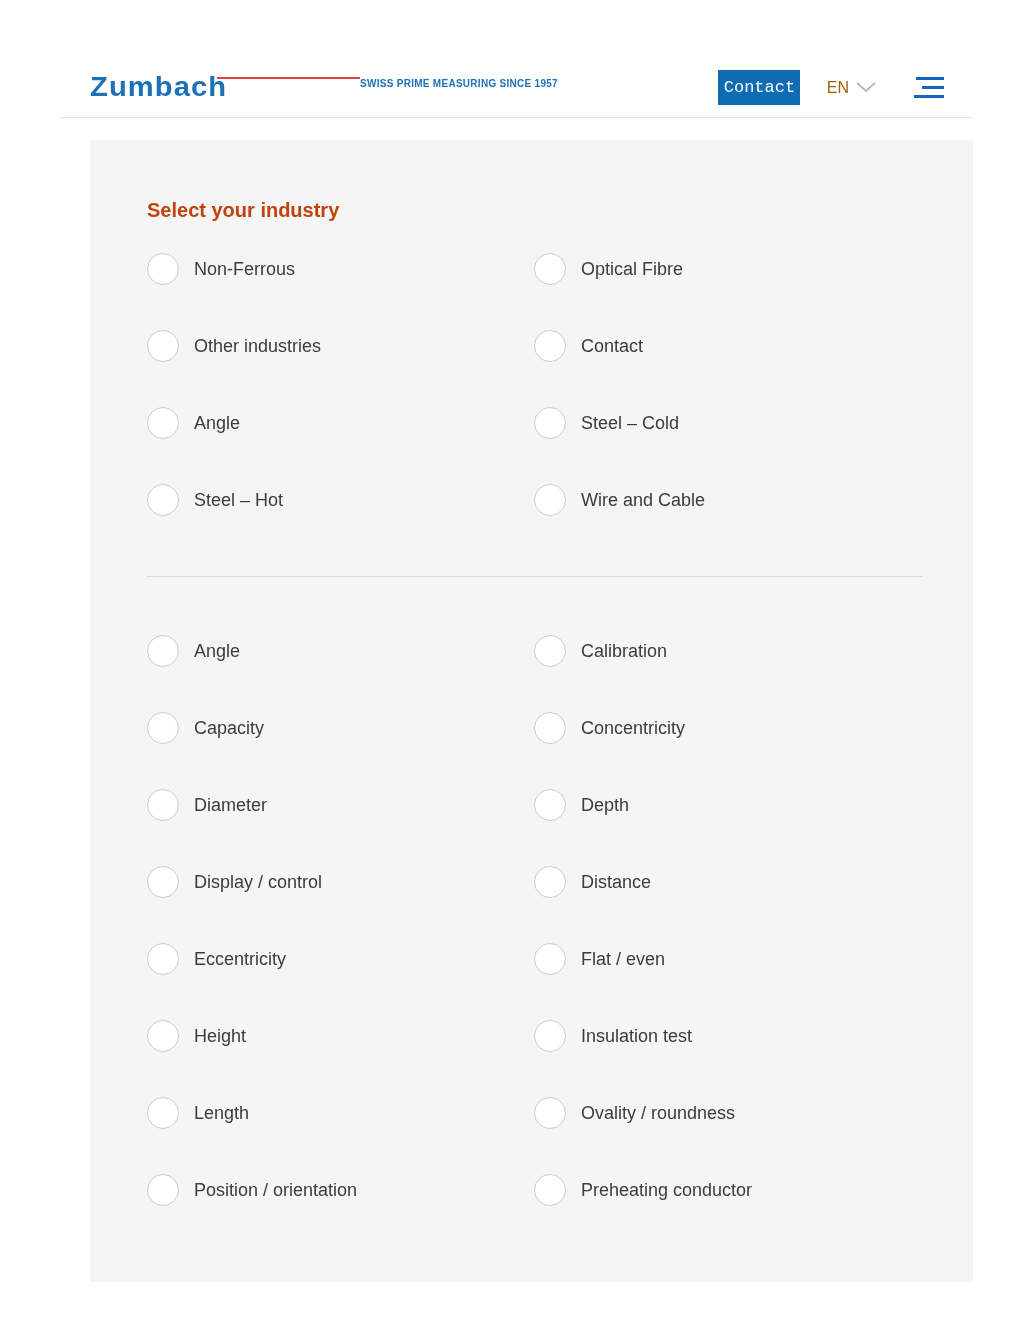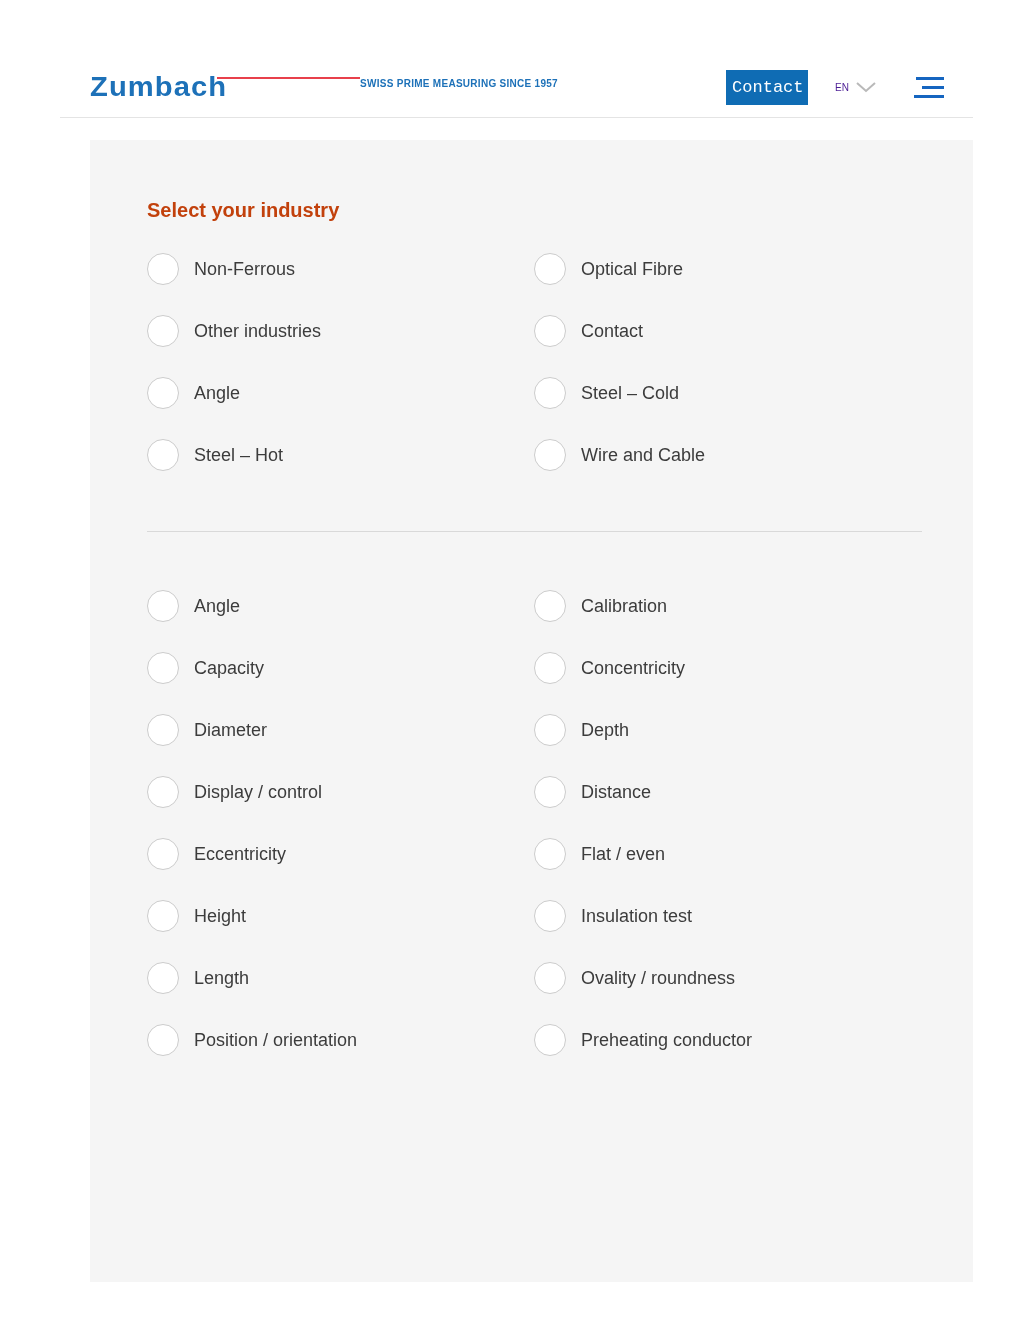--- a/index.html
+++ b/index.html
@@ -62,21 +62,21 @@
     font-size: 17px;
     font-family: Liberation Mono, monospace;
     cursor: pointer;
   }
   .lang {
     display: flex; align-items: center;
     margin-left: 27px;
     gap: 7px;
     cursor: pointer;
   }
-  .lang-code { font-size: 10px; color: #4c1d95; }
+  .lang-code { font-size: 16px; color: #a16207; }
   .chevron { display: block; }
   .hamburger {
     margin-left: 38px;
     width: 30px;
     display: flex;
     flex-direction: column;
     align-items: flex-end;
     gap: 6px;
     cursor: pointer;
     padding: 2px 0;
@@ -96,21 +96,21 @@
   .section-heading {
     font-size: 20px;
     font-weight: bold;
     color: #c2410c;
     line-height: 24px;
     margin: 0 0 30px 0;
   }
   .options-grid {
     display: grid;
     grid-template-columns: 387px 1fr;
-    row-gap: 28px;
+    row-gap: 43px;
   }
   .option {
     display: flex;
     align-items: center;
     gap: 15px;
     height: 34px;
     cursor: pointer;
   }
   .radio {
     width: 32px; height: 32px;

